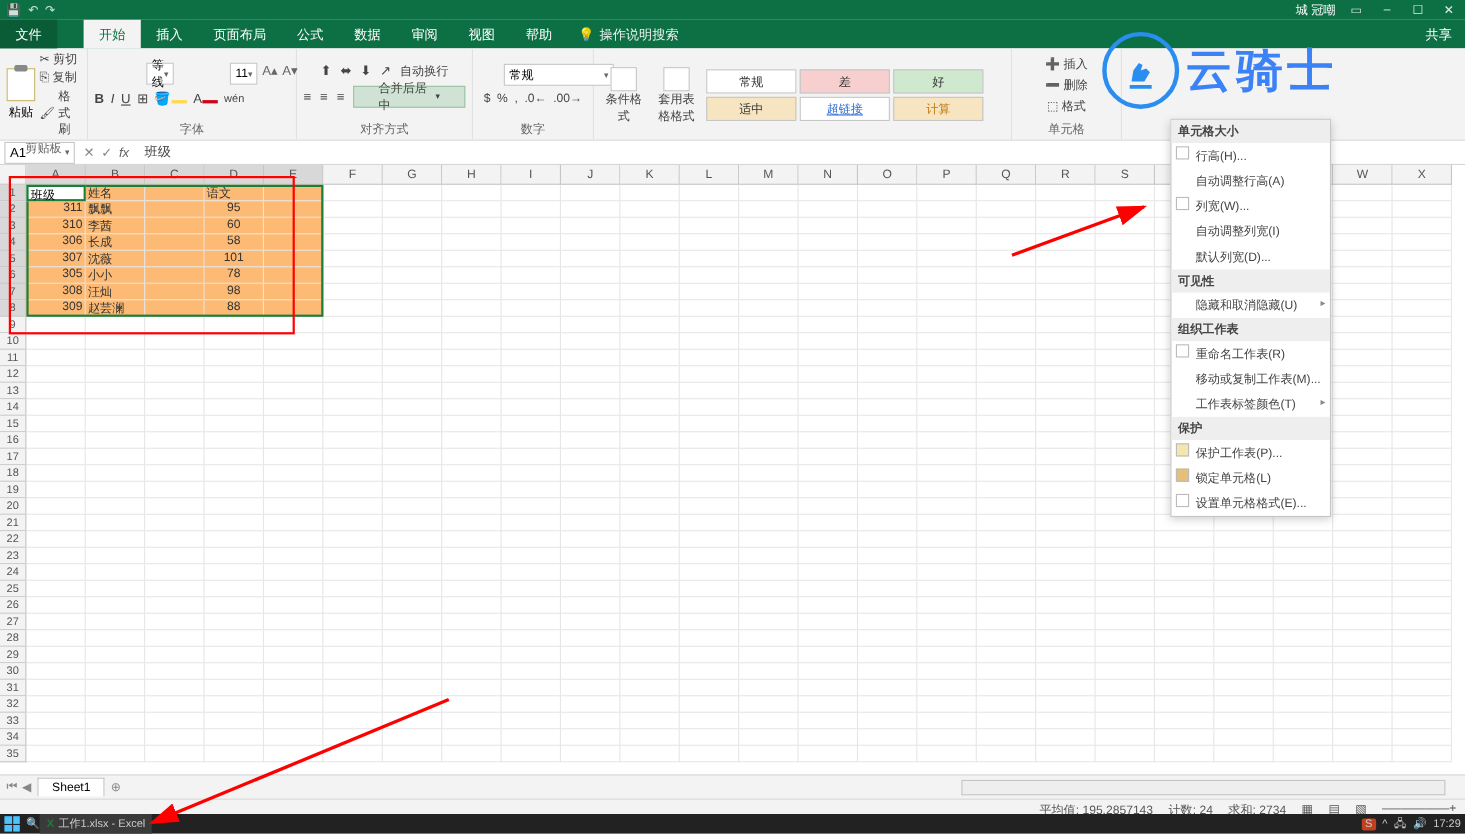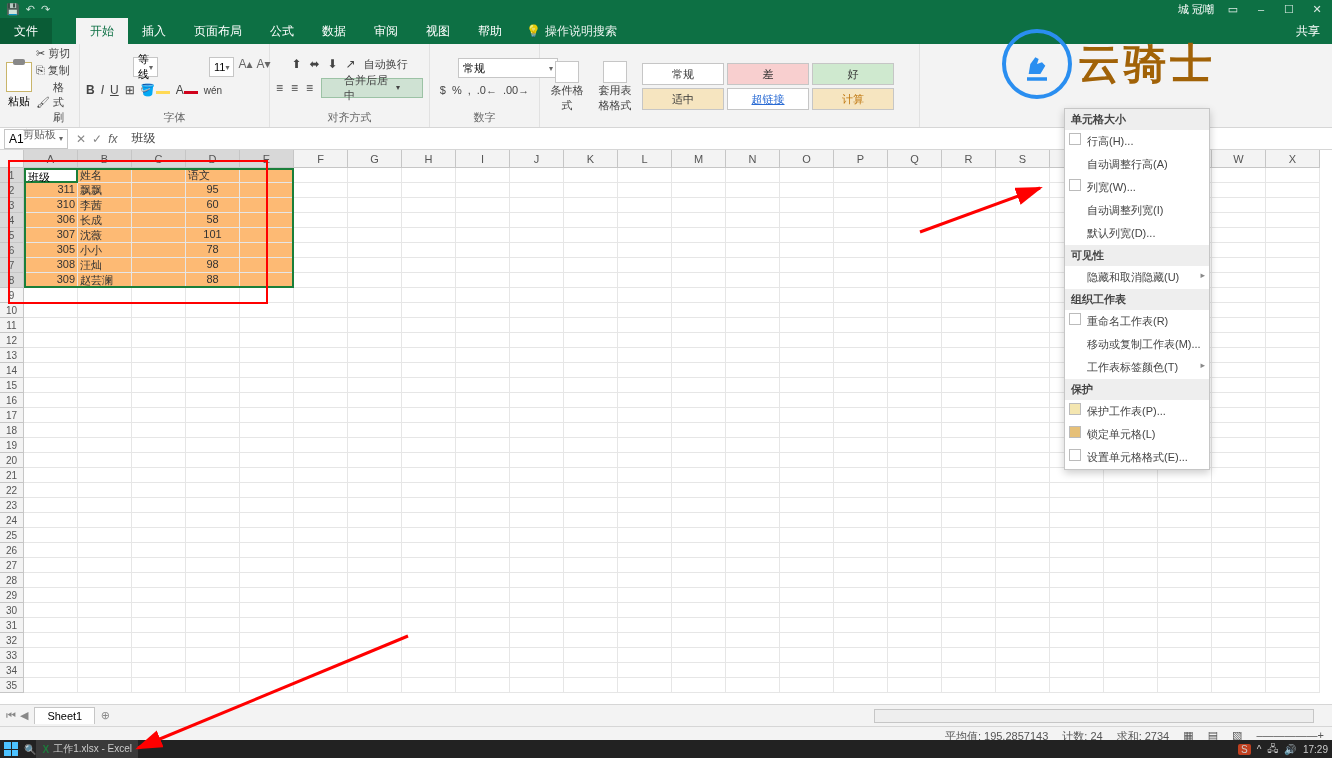--- a/index.html
+++ b/index.html
@@ -129,21 +129,21 @@
 .format-menu { position: absolute; top: 108px; left: 1064px; width: 146px; background: #fff; border: 1px solid #c6c6c6; box-shadow: 0 3px 8px rgba(0,0,0,.2); font-size: 11px; z-index: 100; }
 .format-menu .sec-title { background: #eee; padding: 3px 6px; font-weight: bold; color: #444; }
 .format-menu .mi { padding: 4px 6px 4px 22px; color: #444; cursor: pointer; position: relative; }
 .format-menu .mi .mico { position: absolute; left: 4px; top: 3px; width: 12px; height: 12px; border: 1px solid #bbb; }
 .format-menu .mi .sub { position: absolute; right: 4px; top: 4px; font-size: 9px; color: #888; }
 
 
 .watermark { position: absolute; top: 24px; right: 10px; width: 320px; height: 80px; display: flex; align-items: center; gap: 6px; z-index: 50; pointer-events: none; }
 .watermark .circ { width: 70px; height: 70px; border: 4px solid #2a8ef0; border-radius: 50%; display: flex; align-items: center; justify-content: center; }
 .watermark .circ svg { width: 40px; height: 40px; }
-.watermark .txt { font-size: 42px; font-weight: bold; color: #a16207; letter-spacing: 4px; }
+.watermark .txt { font-size: 42px; font-weight: bold; color: #3b82f6; letter-spacing: 4px; }
 </style>
 </head>
 <body>
 
 <div class="title-bar">
   <div class="qat">
     <span>💾</span>
     <span>↶</span>
     <span>↷</span>
   </div>
@@ -285,20 +285,28 @@
         <div class="style-cell">常规</div>
         <div class="style-cell" style="background:#f8cfcf">差</div>
         <div class="style-cell" style="background:#cfe9cf">好</div>
         <div class="style-cell" style="background:#f6e5c0">适中</div>
         <div class="style-cell" style="color:#2a6bd4;text-decoration:underline">超链接</div>
         <div class="style-cell" style="background:#f6e5c0;color:#c07810">计算</div>
       </div>
     </div>
   </div>
 
+  <div class="group cells-group">
+    <div class="ctrls">
+      <div>➕ <span>插入</span></div>
+      <div>➖ <span>删除</span></div>
+      <div>⬚ <span>格式</span></div>
+    </div>
+    <div class="label">单元格</div>
+  </div>
 
 </div>
 
 <div class="formula-bar">
   <div class="name-box">
       <span>A1</span>
       <span class="caret">▾</span>
     </div>
   <div class="fx-btns">
     <span>✕</span>

